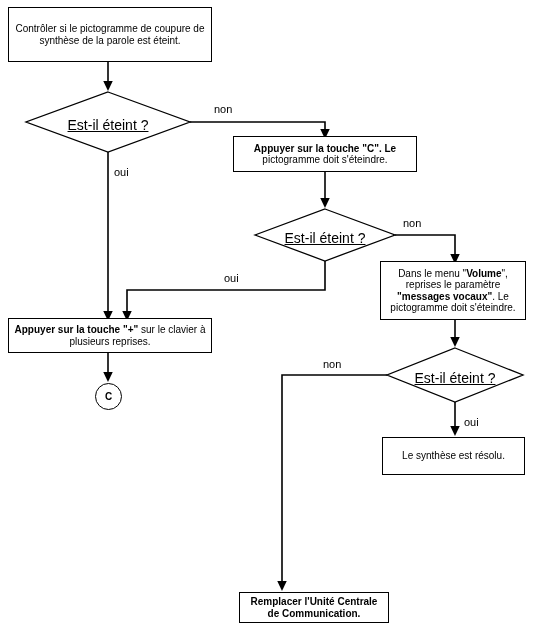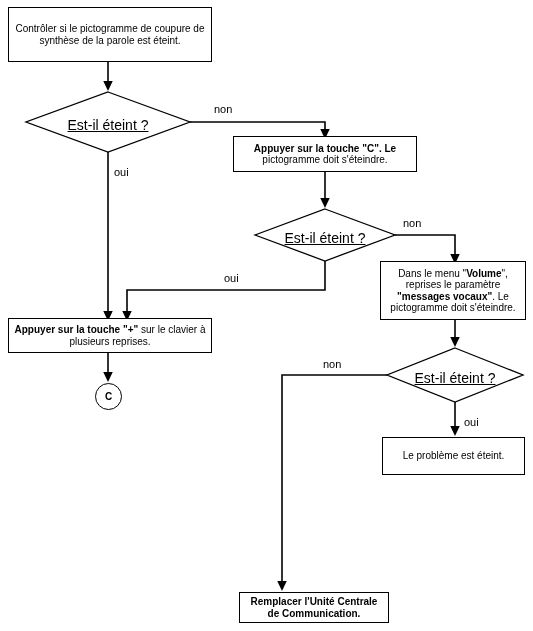--- a/index.html
+++ b/index.html
@@ -133,21 +133,21 @@
     <span class="txt"><b>Appuyer sur la touche "+"</b><span> sur le clavier à plusieurs reprises.</span></span>
   </div>
 
   <div class="connector-circle" style="left:95px; top:383px;">
     <span>C</span>
   </div>
 
   <div class="diamond-label" style="left:405px; top:370px; width:100px;">Est-il éteint ?</div>
 
   <div class="node-box" style="left:382px; top:437px; width:143px; height:38px;">
-    <span class="txt">Le problème est éteint.</span>
+    <span class="txt">Le synthèse est résolu.</span>
   </div>
 
   <div class="node-box" style="left:239px; top:592px; width:150px; height:31px; font-weight:bold;">
     <span class="txt">Remplacer l'Unité Centrale de Communication.</span>
   </div>
 
   <div class="edge-label" style="left:214px; top:103px;">non</div>
   <div class="edge-label" style="left:114px; top:166px;">oui</div>
   <div class="edge-label" style="left:403px; top:217px;">non</div>
   <div class="edge-label" style="left:224px; top:272px;">oui</div>

